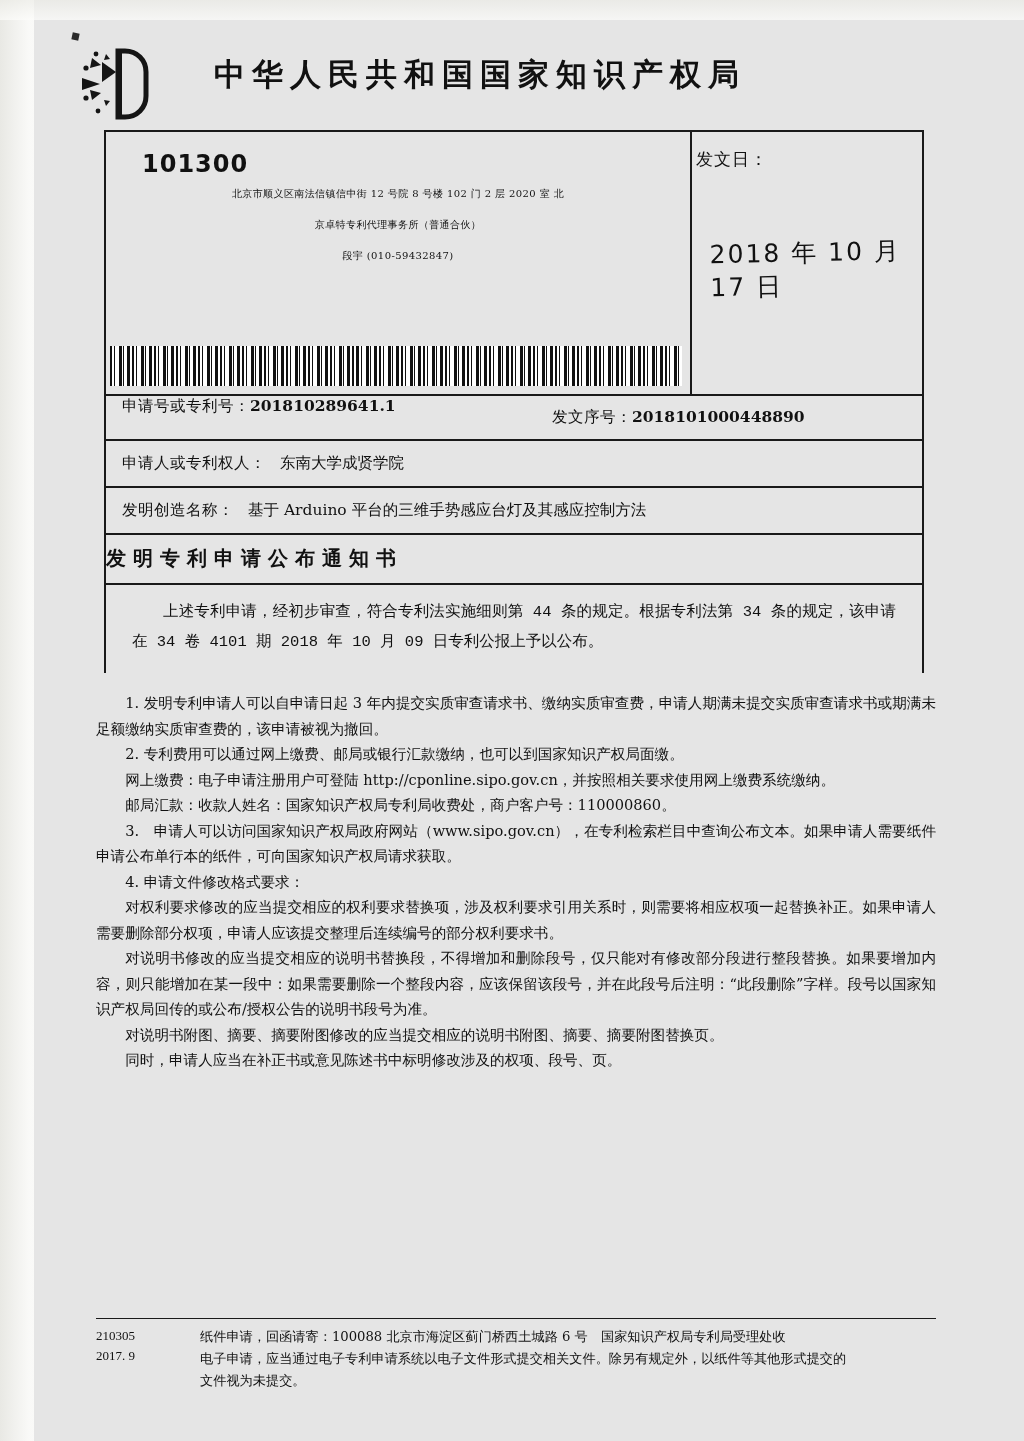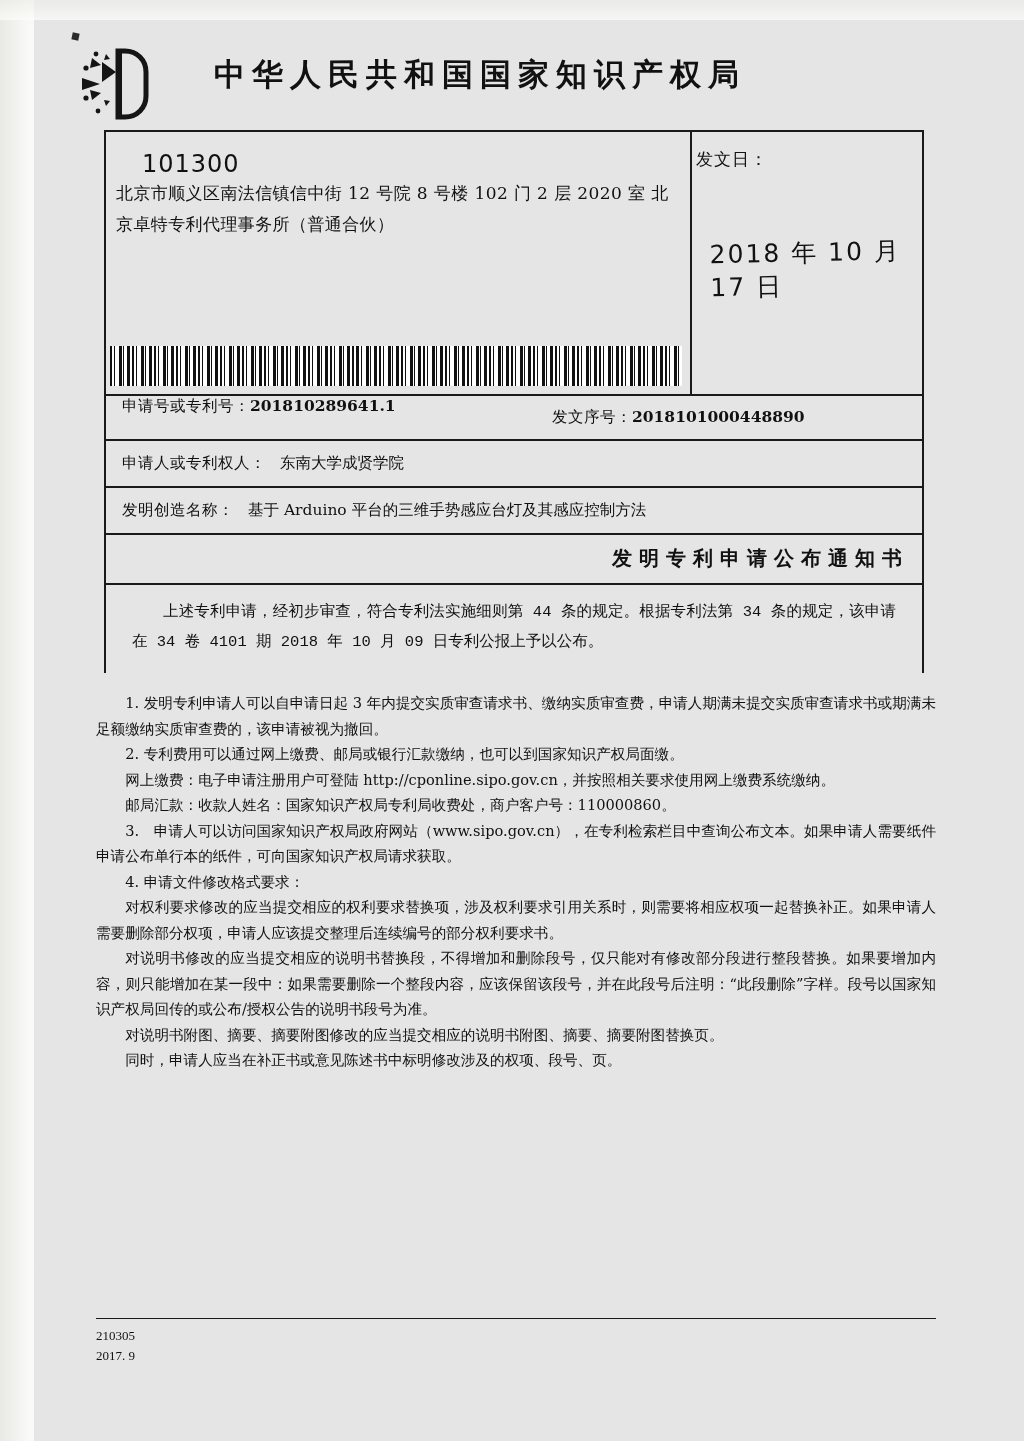--- a/index.html
+++ b/index.html
@@ -83,29 +83,29 @@
   .addr-cell {
     width: 586px;
     box-sizing: border-box;
     padding: 18px 10px 24px 10px;
     border-right: 2px solid #1a1a1a;
     position: relative;
     min-height: 262px;
   }
   .zip {
     font-size: 24px;
-    font-weight: 400;
+    font-weight: 700;
     margin-left: 26px;
     letter-spacing: 1px;
     font-family: "DejaVu Sans", "Liberation Sans", sans-serif;
   }
   .addr-line {
-    font-size: 17px;
+    font-size: 10px;
     line-height: 31px;
-    text-align: left;
+    text-align: center;
     letter-spacing: .4px;
   }
   .addr-line.l1 { text-indent: 0; }
   .barcodes {
     position: absolute;
     left: 0; right: 0;
     bottom: 8px;
     display: flex;
     justify-content: space-between;
     padding: 0 8px 0 4px;
@@ -162,21 +162,21 @@
   .simple-row {
     padding: 12px 12px 12px 16px;
     font-size: 15.5px;
   }
   .field-label { letter-spacing: .5px; }
   .field-val { margin-left: 14px; }
 
   
   .notice-title-row {
     padding: 10px 13px 11px 0;
-    text-align: right;
+    text-align: left;
     font-size: 20px;
     font-weight: 700;
     letter-spacing: 7px;
     font-family: "DejaVu Sans", "Liberation Sans", sans-serif;
   }
 
   
   .body-cell {
     border-bottom: none;
     padding: 12px 26px 16px 26px;
@@ -256,20 +256,21 @@
     <div class="org-title">中华人民共和国国家知识产权局</div>
   </div>
 
   <div class="frame">
 
     <div class="row">
       <div class="addr-cell">
         <div class="zip">101300</div>
         <div class="addr-line l1">北京市顺义区南法信镇信中街 12 号院 8 号楼 102 门 2 层 2020 室  北</div>
         <div class="addr-line">京卓特专利代理事务所（普通合伙）</div>
+        <div class="addr-line">段宇 (010-59432847)</div>
         <div class="barcodes">
           <div class="barcode b1"></div>
           <div class="barcode b2"></div>
         </div>
       </div>
       <div class="date-cell">
         <div class="date-label">发文日：</div>
         <div class="date-value">2018 年 10 月 17 日</div>
       </div>
     </div>
@@ -316,14 +317,19 @@
     <p class="p-ind">对说明书附图、摘要、摘要附图修改的应当提交相应的说明书附图、摘要、摘要附图替换页。</p>
     <p class="p-ind">同时，申请人应当在补正书或意见陈述书中标明修改涉及的权项、段号、页。</p>
   </div>
 
   <div class="footer-rule"></div>
   <div class="footer">
     <div class="footer-codes">
       <div>210305</div>
       <div>2017. 9</div>
     </div>
+    <div class="footer-text">
+      <div>纸件申请，回函请寄：100088 北京市海淀区蓟门桥西土城路 6 号　国家知识产权局专利局受理处收</div>
+      <div>电子申请，应当通过电子专利申请系统以电子文件形式提交相关文件。除另有规定外，以纸件等其他形式提交的</div>
+      <div>文件视为未提交。</div>
+    </div>
   </div>
 </div>
 
 </body></html>

